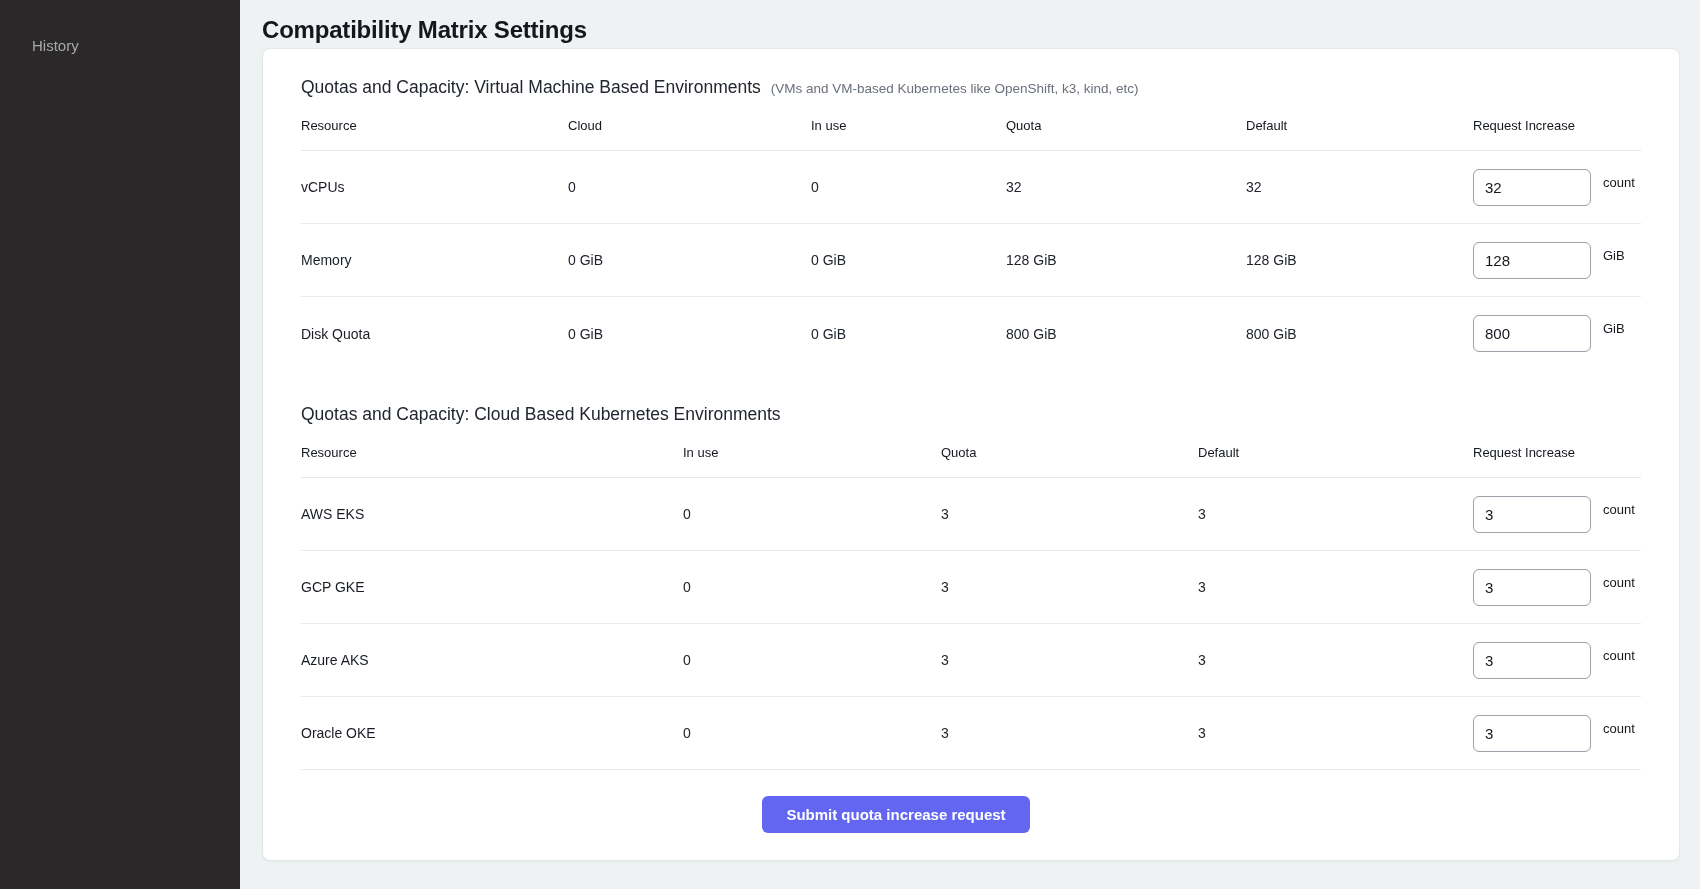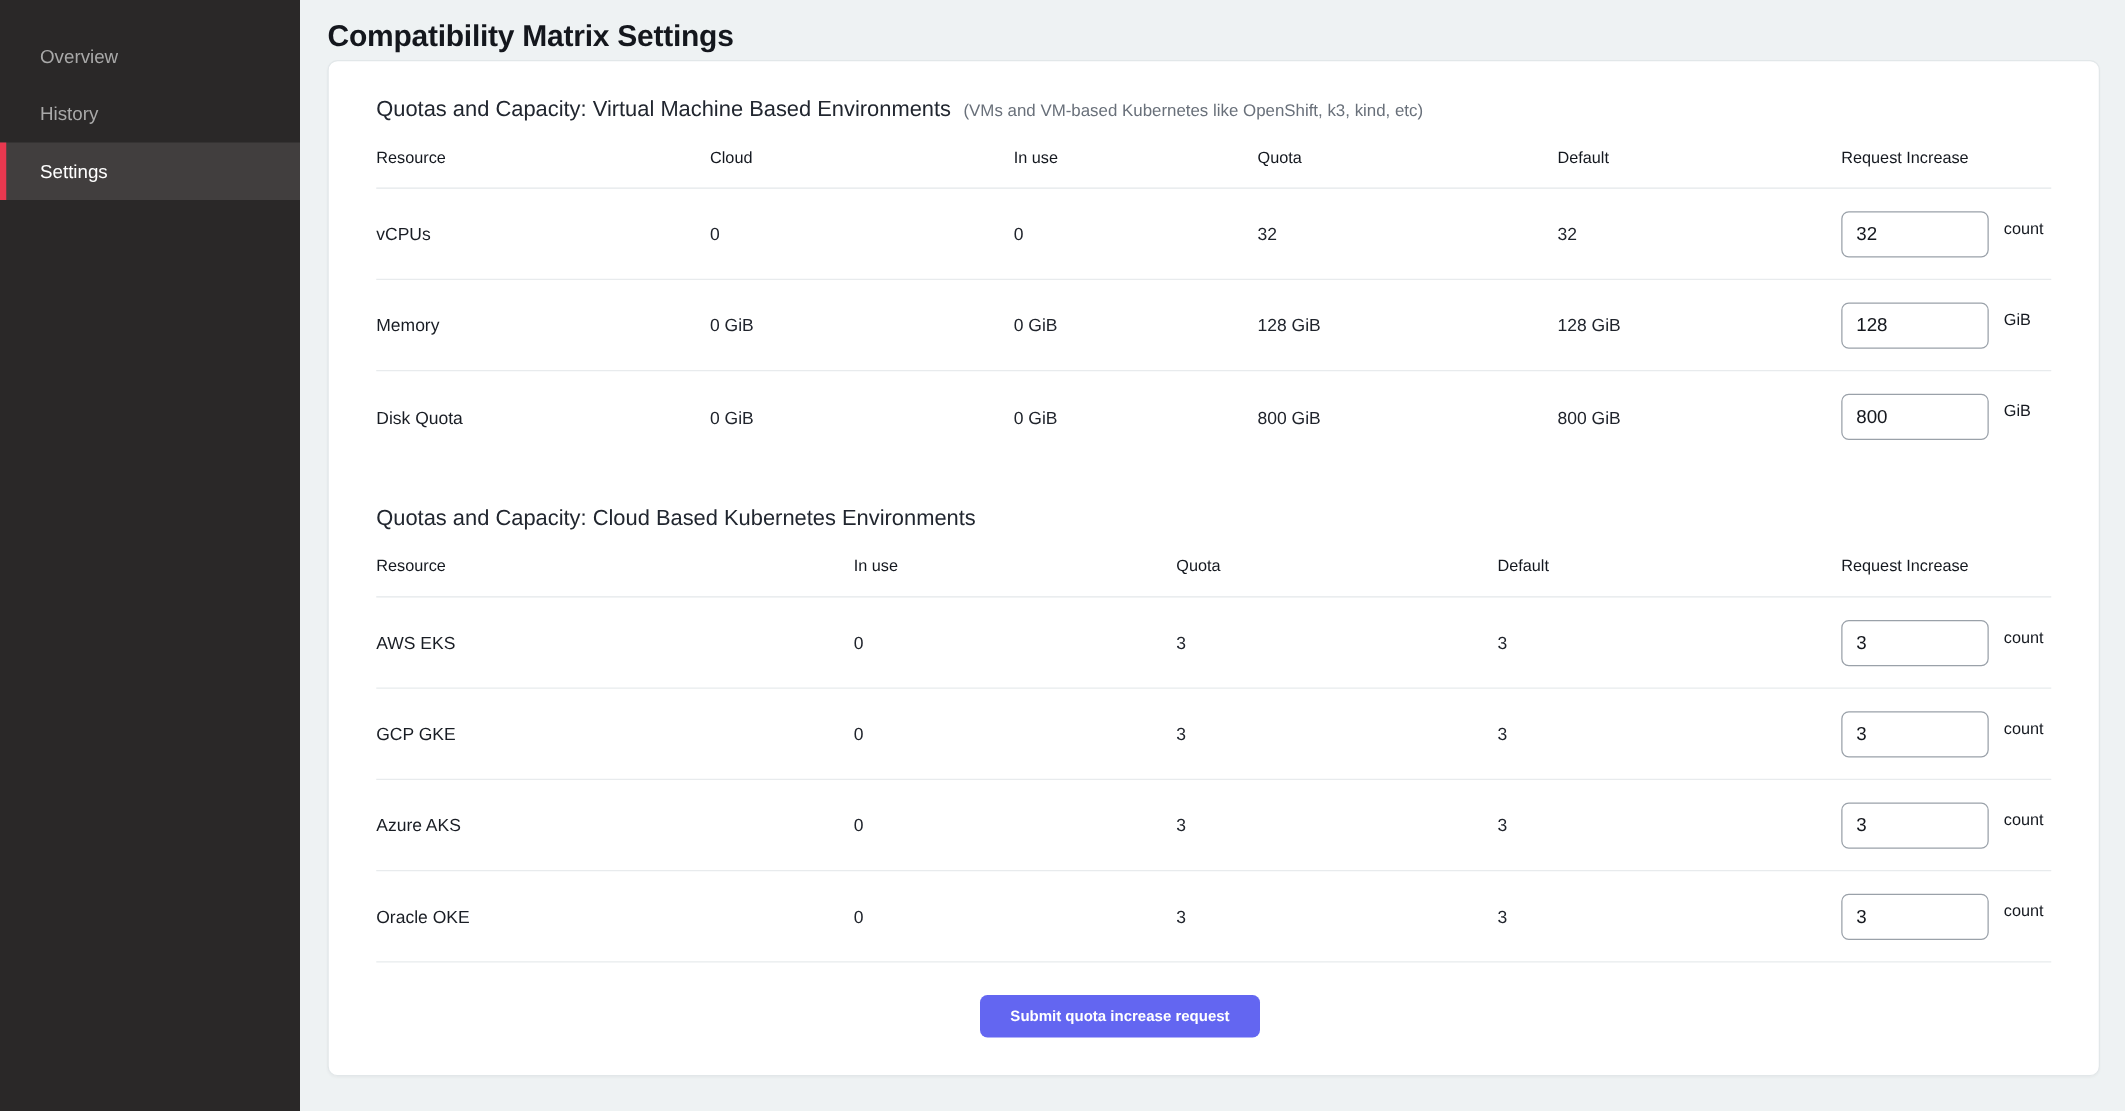--- a/index.html
+++ b/index.html
@@ -72,41 +72,33 @@
     font-size:15px;padding:0 11px;color:#15181e;background:#fff;
     font-family:"Liberation Sans",sans-serif;
   }
   .unit{font-size:13px;color:#14181f;position:relative;top:-5px;}
 
   .section2{margin-top:34px;}
 
   .btn-row{display:flex;justify-content:center;margin-top:26px;margin-right:150px;}
   button.submit{
     background:var(--accent);color:#ffffff;border:none;border-radius:6px;
-    font-size:12px;font-weight:700;padding:10px 24px;cursor:pointer;
+    font-size:15px;font-weight:700;padding:10px 24px;cursor:pointer;
     font-family:"Liberation Sans",sans-serif;
   }
 </style>
 </head>
 <body>
 
 <div class="app">
 
   <nav class="sidebar">
     <div class="side-item">
 
-      <span>Overview</span>
-    </div>
-    <div class="side-item">
-
       <span>History</span>
-    </div>
-    <div class="side-item active">
-      <span class="accent"></span>
-      <span>Settings</span>
     </div>
   </nav>
 
   <main class="main">
     <h1 class="page-title">Compatibility Matrix Settings</h1>
 
     <section class="card">
 
       <div class="section-head">
         <span class="section-title">Quotas and Capacity: Virtual Machine Based Environments</span>

